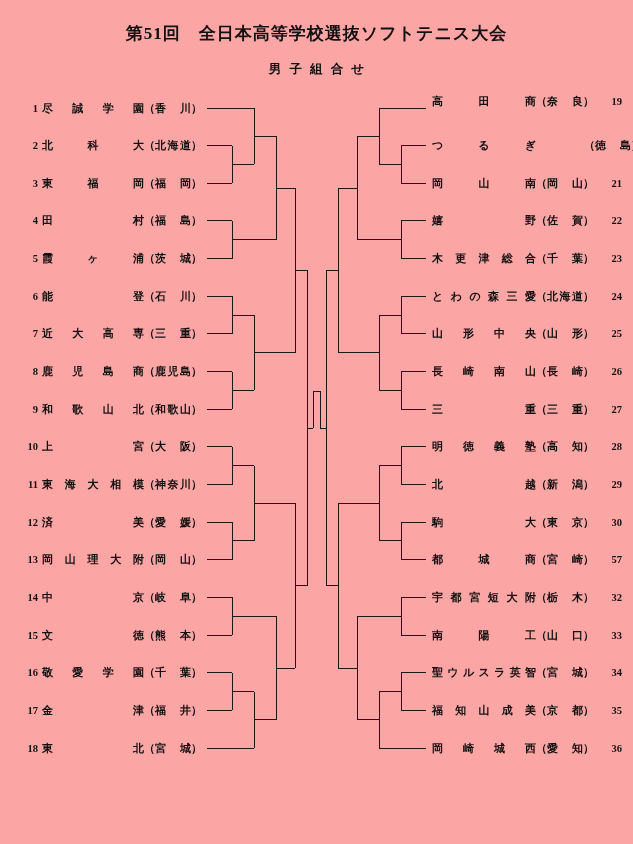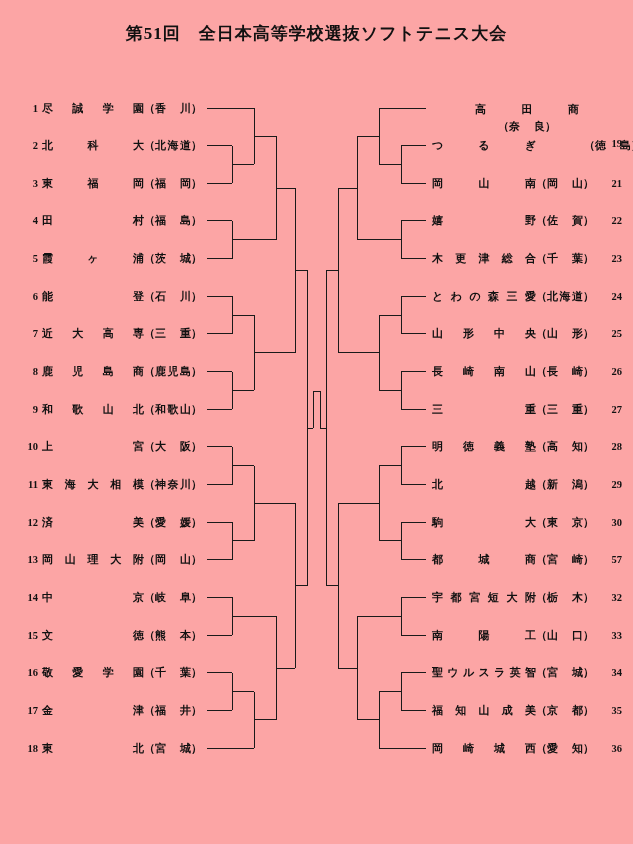--- a/index.html
+++ b/index.html
@@ -50,20 +50,21 @@
   .pin{
     display:inline-block;width:36px;
     text-align:justify;text-align-last:justify;
   }
 </style>
 </head>
 <body>
 
 <div class="page" id="page">
   <div class="title">第51回　全日本高等学校選抜ソフトテニス大会</div>
+  <div class="subtitle">男子組合せ</div>
   <svg class="lines" width="633" height="844" viewBox="0 0 633 844">
     <path id="bracket-path" d="M207 108L254 108M207 145.65L232 145.65M207 183.3L232 183.3M232 145.65L232 183.3M232 164.47500000000002L254 164.47500000000002M254 108L254 164.47500000000002M254 136.2375L276 136.2375M207 220.95L232 220.95M207 258.6L232 258.6M232 220.95L232 258.6M232 239.775L276 239.775M276 136.2375L276 239.775M276 188.00625000000002L295 188.00625000000002M207 296.25L232 296.25M207 333.9L232 333.9M232 296.25L232 333.9M232 315.075L254 315.075M207 371.55L232 371.55M207 409.2L232 409.2M232 371.55L232 409.2M232 390.375L254 390.375M254 315.075L254 390.375M254 352.725L295 352.725M295 188.00625000000002L295 352.725M295 270.365625L307 270.365625M207 446.84999999999997L232 446.84999999999997M207 484.5L232 484.5M232 446.84999999999997L232 484.5M232 465.67499999999995L254 465.67499999999995M207 522.15L232 522.15M207 559.8L232 559.8M232 522.15L232 559.8M232 540.9749999999999L254 540.9749999999999M254 465.67499999999995L254 540.9749999999999M254 503.32499999999993L295 503.32499999999993M207 597.45L232 597.45M207 635.1L232 635.1M232 597.45L232 635.1M232 616.2750000000001L276 616.2750000000001M207 672.75L232 672.75M207 710.4L232 710.4M232 672.75L232 710.4M232 691.575L254 691.575M207 748.05L254 748.05M254 691.575L254 748.05M254 719.8125L276 719.8125M276 616.2750000000001L276 719.8125M276 668.04375L295 668.04375M295 503.32499999999993L295 668.04375M295 585.684375L307 585.684375M307 270.365625L307 585.684375M307 428.02500000000003L313 428.02500000000003M426 108L379 108M426 145.65L401 145.65M426 183.3L401 183.3M401 145.65L401 183.3M401 164.47500000000002L379 164.47500000000002M379 108L379 164.47500000000002M379 136.2375L357 136.2375M426 220.95L401 220.95M426 258.6L401 258.6M401 220.95L401 258.6M401 239.775L357 239.775M357 136.2375L357 239.775M357 188.00625000000002L338 188.00625000000002M426 296.25L401 296.25M426 333.9L401 333.9M401 296.25L401 333.9M401 315.075L379 315.075M426 371.55L401 371.55M426 409.2L401 409.2M401 371.55L401 409.2M401 390.375L379 390.375M379 315.075L379 390.375M379 352.725L338 352.725M338 188.00625000000002L338 352.725M338 270.365625L326 270.365625M426 446.84999999999997L401 446.84999999999997M426 484.5L401 484.5M401 446.84999999999997L401 484.5M401 465.67499999999995L379 465.67499999999995M426 522.15L401 522.15M426 559.8L401 559.8M401 522.15L401 559.8M401 540.9749999999999L379 540.9749999999999M379 465.67499999999995L379 540.9749999999999M379 503.32499999999993L338 503.32499999999993M426 597.45L401 597.45M426 635.1L401 635.1M401 597.45L401 635.1M401 616.2750000000001L357 616.2750000000001M426 672.75L401 672.75M426 710.4L401 710.4M401 672.75L401 710.4M401 691.575L379 691.575M426 748.05L379 748.05M379 691.575L379 748.05M379 719.8125L357 719.8125M357 616.2750000000001L357 719.8125M357 668.04375L338 668.04375M338 503.32499999999993L338 668.04375M338 585.684375L326 585.684375M326 270.365625L326 585.684375M326 428.02500000000003L320 428.02500000000003M313 391L313 428.02500000000003M320 391L320 428.02500000000003M313 391L320 391" fill="none" stroke="#1a1a1a" stroke-width="1" shape-rendering="crispEdges"></path>
   </svg>
 <div class="row left" style="top: 99.5px;">
       <span class="seed">1</span>
       <span class="name">尽誠学園</span>
       <span class="pref">
         <span class="pn">（</span>
         <span class="pin">香川</span>
         <span class="pn">）</span>
@@ -215,21 +216,21 @@
     </div>
     <div class="row left" style="top: 739.55px;">
       <span class="seed">18</span>
       <span class="name">東北</span>
       <span class="pref">
         <span class="pn">（</span>
         <span class="pin">宮城</span>
         <span class="pn">）</span>
       </span>
     </div>
-    <div class="row right" style="top: 101px; flex-direction: column;">
+    <div class="row right" style="top: 93px;">
       <span class="name">高田商</span>
       <span class="pref">
         <span class="pn">（</span>
         <span class="pin">奈良</span>
         <span class="pn">）</span>
       </span>
       <span class="seed">19</span>
     </div>
     <div class="row right" style="top: 137.15px; gap: 48px;">
       <span class="name">つるぎ</span>

